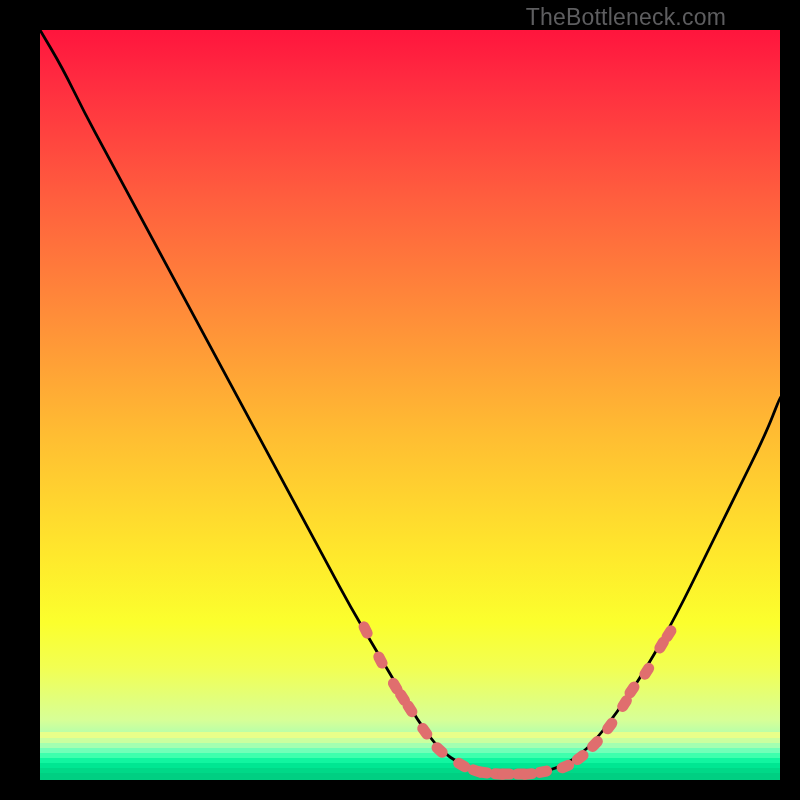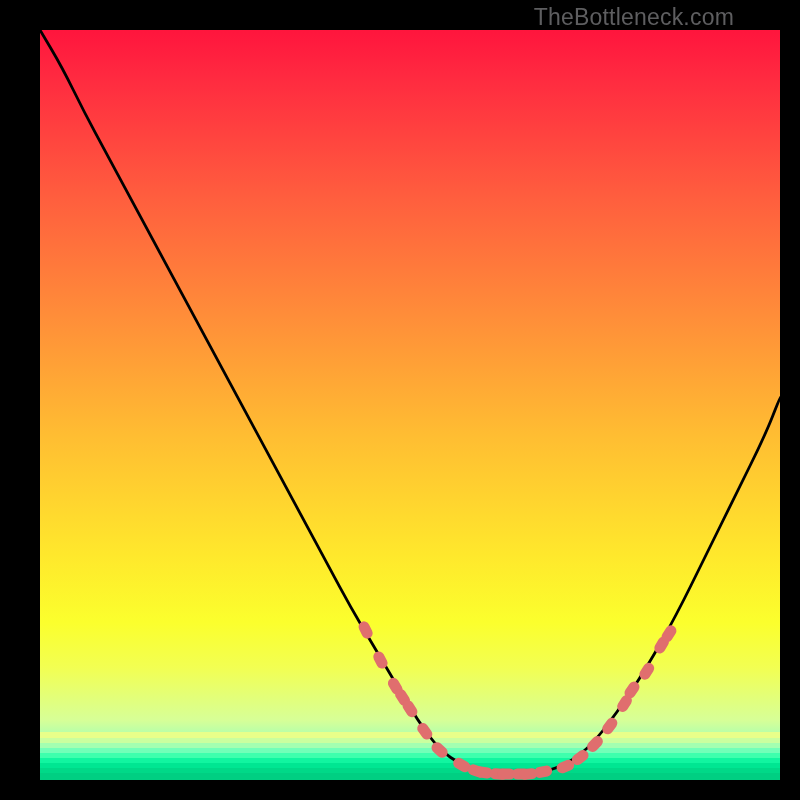--- a/index.html
+++ b/index.html
@@ -12,21 +12,20 @@
     font-family: Arial, Helvetica, sans-serif;
   }
 
   .stage {
     position: absolute;
     left: 0;
     top: 0;
     width: 740px;
     height: 800px;
     background: #000000;
-    padding-left: 8px;
   }
 
   .plot-area {
     position: absolute;
     left: 40px;
     top: 30px;
     width: 740px;
     height: 750px;
     overflow: hidden;
   }

